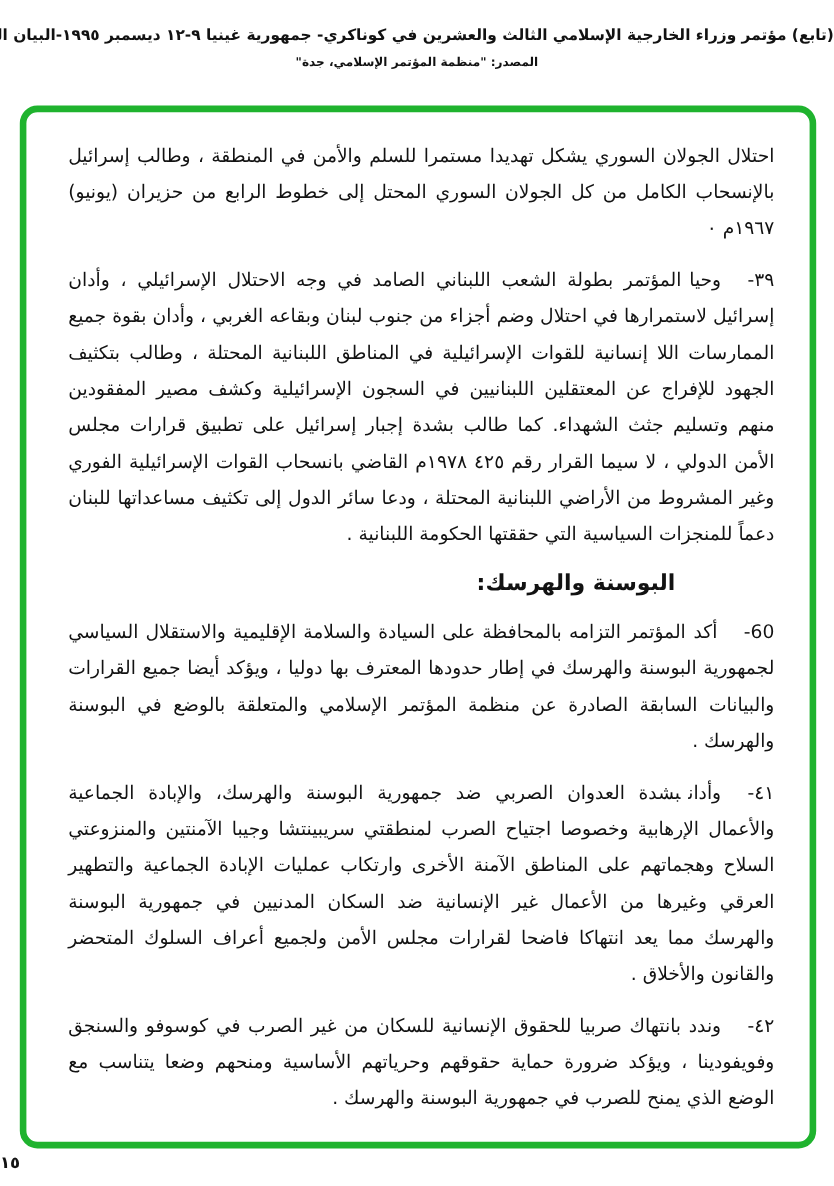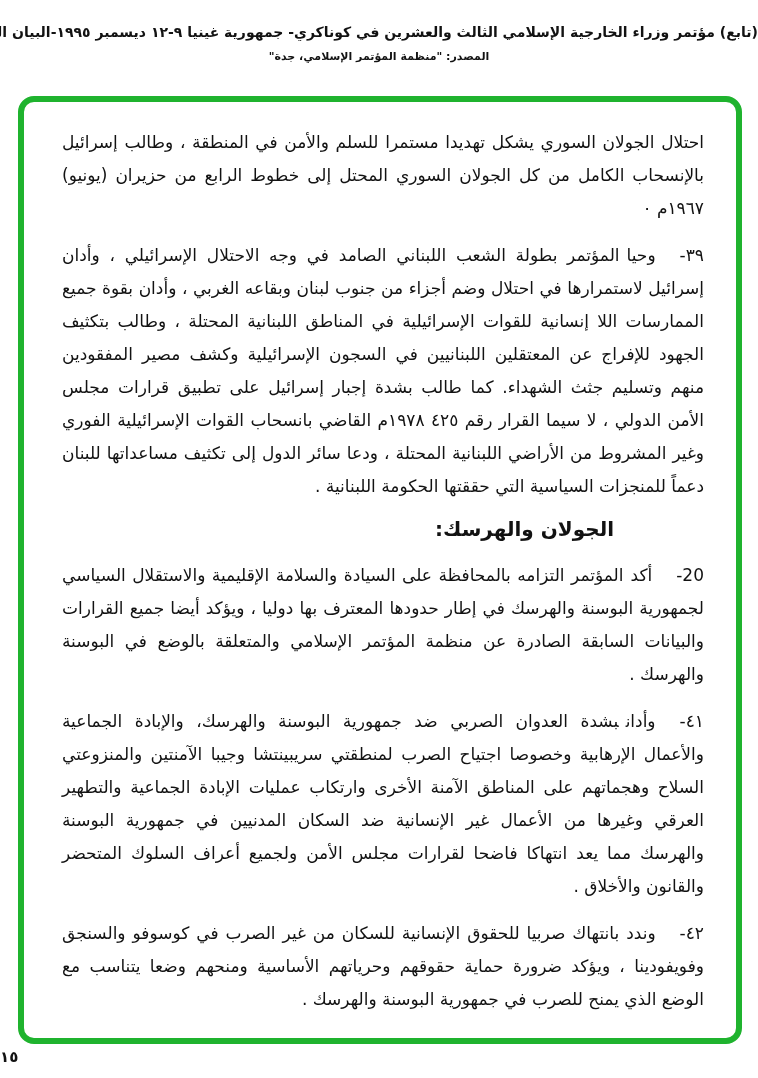--- a/index.html
+++ b/index.html
@@ -78,23 +78,23 @@
   <div class="header-line1">(تابع) مؤتمر وزراء الخارجية الإسلامي الثالث والعشرين في كوناكري- جمهورية غينيا ٩-١٢ ديسمبر ١٩٩٥-البيان الختامي</div>
   <div class="header-line2">المصدر: "منظمة المؤتمر الإسلامي، جدة"</div>
 </header>
 
 <main class="frame" style="border-color: rgb(31, 179, 46);">
 
   <p class="para">احتلال الجولان السوري يشكل تهديدا مستمرا للسلم والأمن في المنطقة ، وطالب إسرائيل بالإنسحاب الكامل من كل الجولان السوري المحتل إلى خطوط الرابع من حزيران (يونيو) ١٩٦٧م ٠</p>
 
   <p class="para"><span class="para-num">٣٩-</span><span class="num-gap"></span><span class="lead-word">وحيا</span><span>المؤتمر بطولة الشعب اللبناني الصامد في وجه الاحتلال الإسرائيلي ، وأدان إسرائيل لاستمرارها في احتلال وضم أجزاء من جنوب لبنان وبقاعه الغربي ، وأدان بقوة جميع الممارسات اللا إنسانية للقوات الإسرائيلية في المناطق اللبنانية المحتلة ، وطالب بتكثيف الجهود للإفراج عن المعتقلين اللبنانيين في السجون الإسرائيلية وكشف مصير المفقودين منهم وتسليم جثث الشهداء. كما طالب بشدة إجبار إسرائيل على تطبيق قرارات مجلس الأمن الدولي ، لا سيما القرار رقم ٤٢٥ ١٩٧٨م القاضي بانسحاب القوات الإسرائيلية الفوري وغير المشروط من الأراضي اللبنانية المحتلة ، ودعا سائر الدول إلى تكثيف مساعداتها للبنان دعماً للمنجزات السياسية التي حققتها الحكومة اللبنانية .</span></p>
 
-  <h2 class="section-heading">الجولان والهرسك:</h2>
+  <h2 class="section-heading">البوسنة والهرسك:</h2>
 
-  <p class="para"><span class="para-num">20-</span><span class="num-gap"></span><span class="lead-word">أكد</span><span>المؤتمر التزامه بالمحافظة على السيادة والسلامة الإقليمية والاستقلال السياسي لجمهورية البوسنة والهرسك في إطار حدودها المعترف بها دوليا ، ويؤكد أيضا جميع القرارات والبيانات السابقة الصادرة عن منظمة المؤتمر الإسلامي والمتعلقة بالوضع في البوسنة والهرسك .</span></p>
+  <p class="para"><span class="para-num">60-</span><span class="num-gap"></span><span class="lead-word">أكد</span><span>المؤتمر التزامه بالمحافظة على السيادة والسلامة الإقليمية والاستقلال السياسي لجمهورية البوسنة والهرسك في إطار حدودها المعترف بها دوليا ، ويؤكد أيضا جميع القرارات والبيانات السابقة الصادرة عن منظمة المؤتمر الإسلامي والمتعلقة بالوضع في البوسنة والهرسك .</span></p>
 
   <p class="para"><span class="para-num">٤١-</span><span class="num-gap"></span><span class="lead-word">وأدان</span><span>بشدة العدوان الصربي ضد جمهورية البوسنة والهرسك، والإبادة الجماعية والأعمال الإرهابية وخصوصا اجتياح الصرب لمنطقتي سريبينتشا وجيبا الآمنتين والمنزوعتي السلاح وهجماتهم على المناطق الآمنة الأخرى وارتكاب عمليات الإبادة الجماعية والتطهير العرقي وغيرها من الأعمال غير الإنسانية ضد السكان المدنيين في جمهورية البوسنة والهرسك مما يعد انتهاكا فاضحا لقرارات مجلس الأمن ولجميع أعراف السلوك المتحضر والقانون والأخلاق .</span></p>
 
   <p class="para"><span class="para-num">٤٢-</span><span class="num-gap"></span><span class="lead-word">وندد</span><span>بانتهاك صربيا للحقوق الإنسانية للسكان من غير الصرب في كوسوفو والسنجق وفويفودينا ، ويؤكد ضرورة حماية حقوقهم وحرياتهم الأساسية ومنحهم وضعا يتناسب مع الوضع الذي يمنح للصرب في جمهورية البوسنة والهرسك .</span></p>
 
 </main>
 
 <footer class="page-number">١٥</footer>
 
 </body></html>

